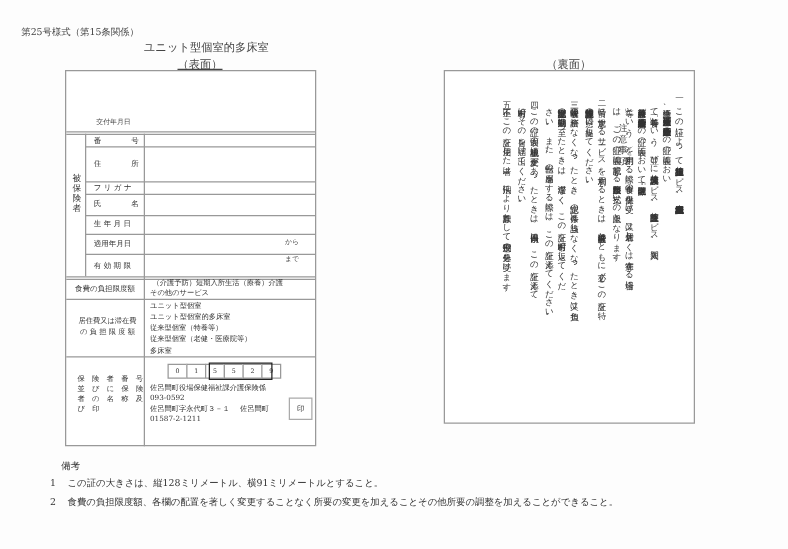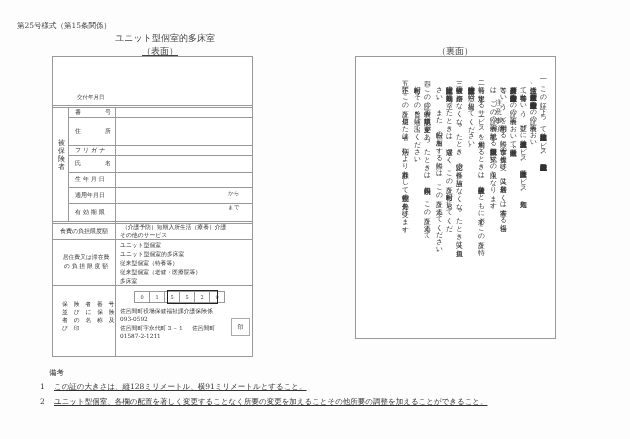--- a/index.html
+++ b/index.html
@@ -32,21 +32,21 @@
 
   .digits { position: absolute; left: 82px; top: 262px; display: flex; }
   .digit { width: 16px; height: 12px; border: 1px solid #999; margin-left: -1px; font-size: 5px; display: flex; align-items: center; justify-content: center; box-sizing: border-box; background: #fff; }
   .digit-group { position: absolute; left: 115px; top: 261px; width: 51px; height: 14px; border: 1.5px solid #222; box-sizing: border-box; }
   .seal { position: absolute; left: 178px; top: 337px; width: 19px; height: 18px; border: 1px solid #aaa; font-size: 6px; display: flex; align-items: center; justify-content: center; box-sizing: border-box; }
 
   .notes-title { position: absolute; right: 56px; top: 36px; writing-mode: vertical-rl; font-size: 7px; letter-spacing: 9px; color: #333; }
   .notes-col { position: absolute; top: 18px; writing-mode: vertical-rl; font-size: 6.8px; line-height: 12px; color: #333; height: 255px; white-space: nowrap; }
 
   .remarks-title { left: 17px; top: 368px; font-size: 7.5px; color: #333; margin-left: 32px; }
-  .remark { left: 40px; font-size: 7.5px; color: #333; white-space: nowrap; text-decoration: underline; }
+  .remark { left: 40px; font-size: 7.5px; color: #333; white-space: nowrap; }
   .remark .num { display: inline-block; width: 14px; }
 </style>
 </head>
 <body>
 
 <div class="abs form-no">第25号様式（第15条関係）</div>
 <div class="abs doc-title">ユニット型個室的多床室</div>
 <div class="abs front-label">（表面）</div>
 <div class="abs back-label">（裏面）</div>
 
@@ -150,14 +150,14 @@
   <div class="notes-col" style="right:122px;">四　この証の表面の記載事項に変更があったときは、十四日以内に、この証を添えて、</div>
   <div class="notes-col" style="right:132px;">　市町村にその旨を届け出てください。</div>
   <div class="notes-col" style="right:144px;">五　不正にこの証を使用した者は、刑法により詐欺罪として懲役刑の処分を受けます。</div>
 </div>
 
 <div class="abs remarks-title">備考</div>
 <div class="abs remark" style="top:382px;">
   <span class="num">1</span><span>この証の大きさは、縦128ミリメートル、横91ミリメートルとすること。</span>
 </div>
 <div class="abs remark" style="top:397px;">
-  <span class="num">2</span><span>ユニット型個室、各欄の配置を著しく変更することなく所要の変更を加えることその他所要の調整を加えることができること。</span>
+  <span class="num">2</span><span>食費の負担限度額、各欄の配置を著しく変更することなく所要の変更を加えることその他所要の調整を加えることができること。</span>
 </div>
 
 </body></html>

